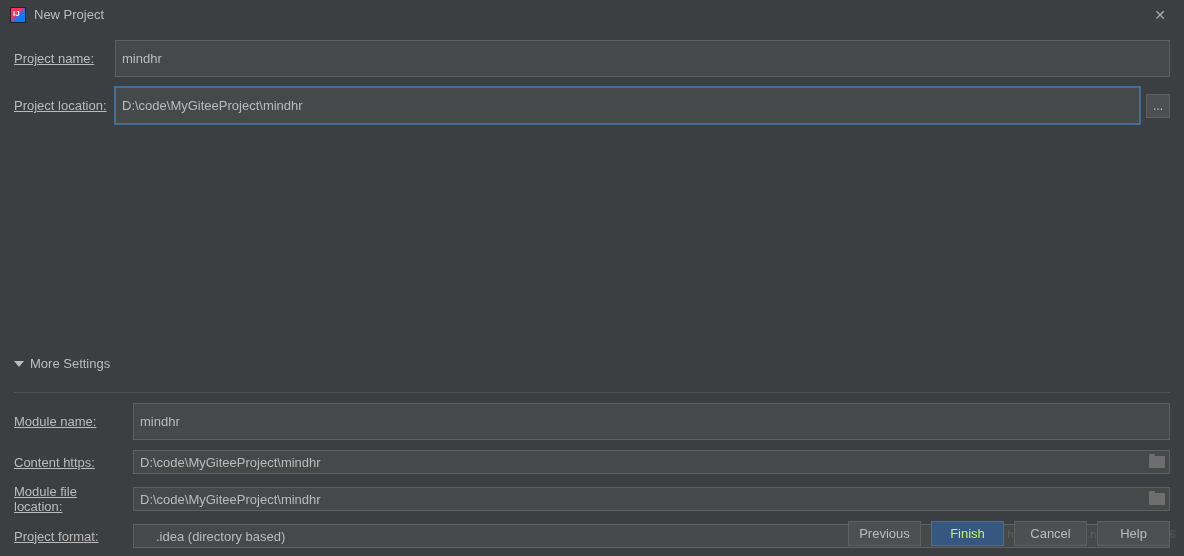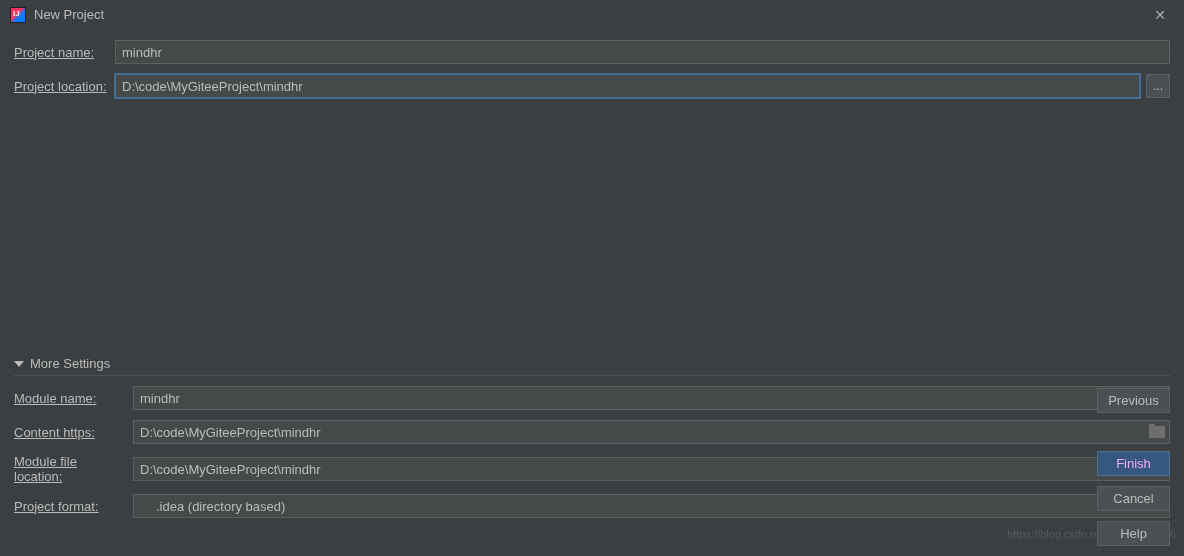--- a/index.html
+++ b/index.html
@@ -21,36 +21,36 @@
       border: 1px solid #222; position: relative;
     }
     .app-icon::after { content: "IJ"; font-size: 8px; color: white; position: absolute; left: 2px; top: 1px; font-weight: bold; }
     .title-text { color: #bbbbbb; }
     .close-x { color: #aaa; font-size: 14px; cursor: pointer; padding: 6px 8px; }
 
     .content { padding: 10px 14px; }
     .form-row { display: flex; align-items: center; margin-bottom: 10px; gap: 6px; }
     .form-label { width: 95px; color: #bbbbbb; flex-shrink: 0; text-decoration: underline; }
     .text-input {
-      flex: 1; height: 24px; background: #45494a;
+      flex: 1; height: 37px; background: #45494a;
       border: 1px solid #5e6060; color: #bbbbbb;
       padding: 0 6px; font-size: 13px; outline: none;
     }
     .text-input.focused { border: 1px solid #466d94; box-shadow: 0 0 0 1px #466d94; }
     .browse-btn {
       width: 24px; height: 24px; background: #4c5052;
       border: 1px solid #5e6060; color: #bbbbbb; font-size: 12px;
       display: flex; align-items: center; justify-content: center;
       cursor: pointer; flex-shrink: 0;
     }
 
     .more-section { position: absolute; left: 14px; right: 14px; top: 356px; }
     .more-header {
       display: flex; align-items: center; gap: 6px;
-      padding-bottom: 4px; border-bottom: 1px solid #515151;
+      padding-bottom: 21px; border-bottom: 1px solid #515151;
       cursor: pointer;
     }
     .triangle-down {
       width: 0; height: 0;
       border-left: 5px solid transparent; border-right: 5px solid transparent;
       border-top: 6px solid #bbbbbb;
     }
     .more-body { margin-top: 10px; }
     .more-body .form-label { width: 113px; }
     .more-body .form-row { }
@@ -74,28 +74,28 @@
       display: flex; align-items: center; justify-content: space-between;
     }
     .chevron-down {
       width: 0; height: 0;
       border-left: 4px solid transparent; border-right: 4px solid transparent;
       border-top: 4px solid #bbbbbb;
     }
 
     .button-bar {
       position: absolute; bottom: 10px; right: 14px;
-      display: flex; gap: 10px; flex-direction: column;
+      display: flex; gap: 10px;
     }
     .btn {
       width: 73px; height: 25px; display: flex; align-items: center; justify-content: center;
       background: #4c5052; border: 1px solid #5e6060; color: #bbbbbb; cursor: pointer;
       font-size: 13px;
     }
-    .btn.primary { background: #365880; border: 1px solid #4c708c; color: #f0abfc; margin-top: 28px; }
+    .btn.primary { background: #365880; border: 1px solid #4c708c; color: #bef264; }
     .watermark-behind {
       position: absolute; bottom: 16px; right: 8px;
       font-size: 11px; color: #888; opacity: 0.35; pointer-events: none;
     }
   </style>
 </head>
 <body>
 
 <div class="titlebar">
   <div class="titlebar-left">

